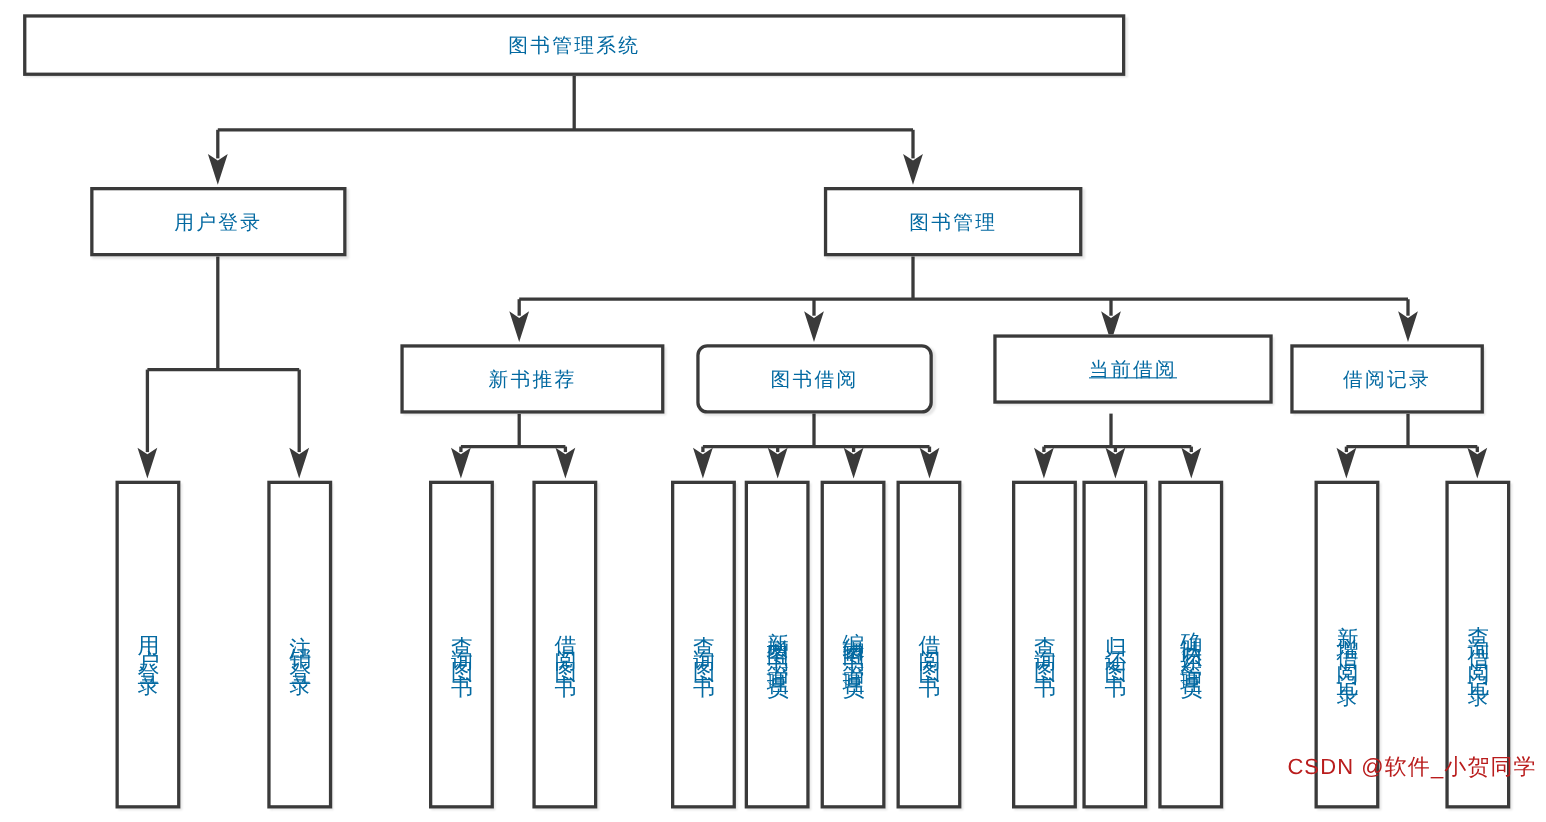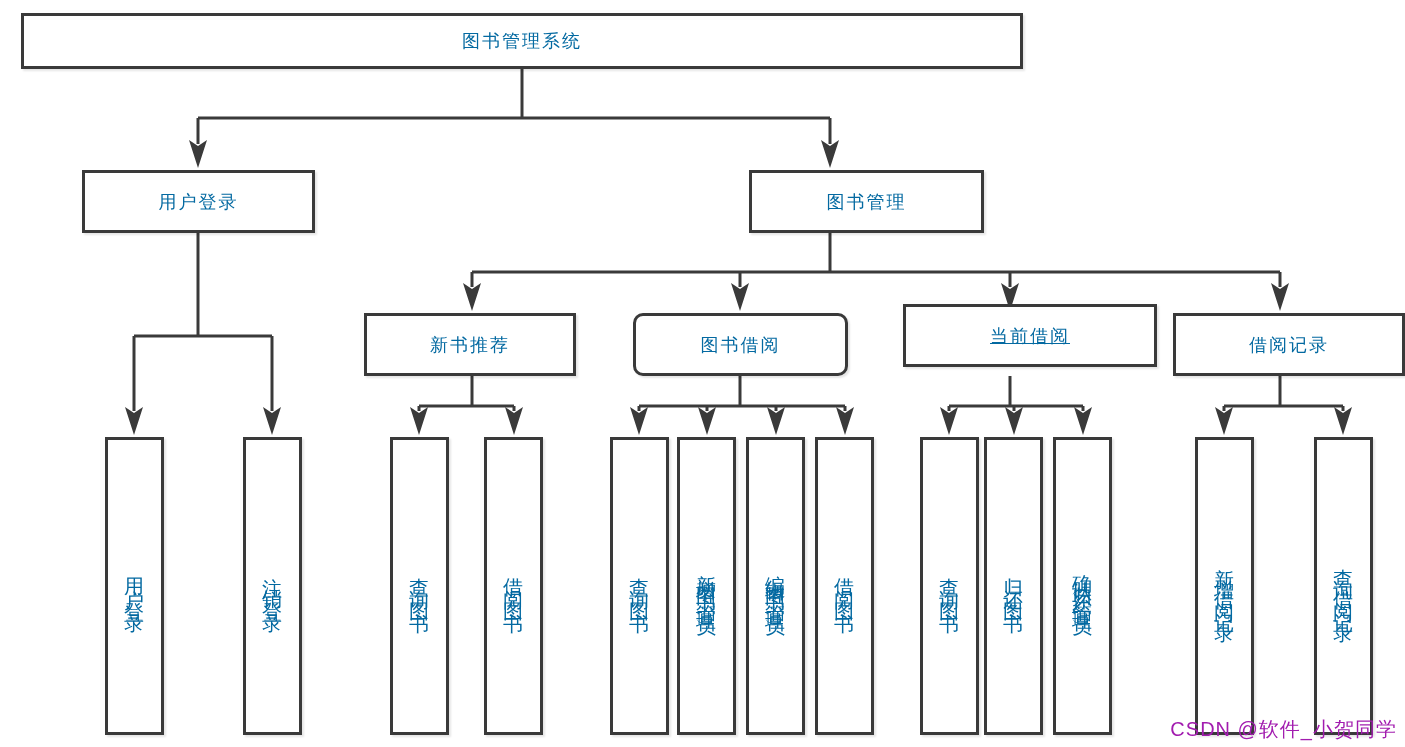--- a/index.html
+++ b/index.html
@@ -35,41 +35,41 @@
   }
   .sp-wide{letter-spacing:12px;}
   .sp-mid{letter-spacing:11px;}
   .sp-tight{letter-spacing:6px;}
   
   .n-root{left:21px;top:13px;width:1002px;height:56px;}
   
   .n-l2a{left:82px;top:170px;width:233px;height:63px;}
   .n-l2b{left:713px;top:170px;width:235px;height:63px;margin-left:36px;}
   
-  .n-l3a{left:364px;top:313px;width:212px;height:63px;}
+  .n-l3a{left:364px;top:313px;width:240px;height:63px;}
   .n-l3b{left:633px;top:313px;width:215px;height:63px;border-radius:10px;}
   .n-l3c{left:903px;top:304px;width:254px;height:63px;text-decoration:underline;}
-  .n-l3d{left:1173px;top:313px;width:232px;height:63px;font-family:Liberation Mono, monospace;}
+  .n-l3d{left:1173px;top:313px;width:176px;height:63px;font-family:Liberation Mono, monospace;}
   
   .leaf{top:437px;width:59px;height:298px;}
   .n-f1{left:105px;}  .n-f2{left:243px;}
   .n-f3{left:390px;}  .n-f4{left:484px;}
   .n-f5{left:610px;}  .n-f6{left:677px;}
   .n-f7{left:746px;}  .n-f8{left:815px;}
   .n-f9{left:920px;}  .n-f10{left:984px;}
   .n-f11{left:1053px;}
   .n-f12{left:1195px;} .n-f13{left:1314px;}
   #connectors{position:absolute;left:0;top:0;z-index:0;}
   .box{z-index:1;}
   #watermark{
     position:absolute;
-    right:8px;top:716px;
+    right:8px;top:684px;
     z-index:2;
     font-size:20px;
-    color:#a21caf;
+    color:#b91c1c;
     letter-spacing:1px;
     white-space:nowrap;
   }
 </style>
 </head>
 <body>
 
 <div id="canvas">
 
   <svg id="connectors" width="1405" height="747" viewBox="0 0 1405 747">

